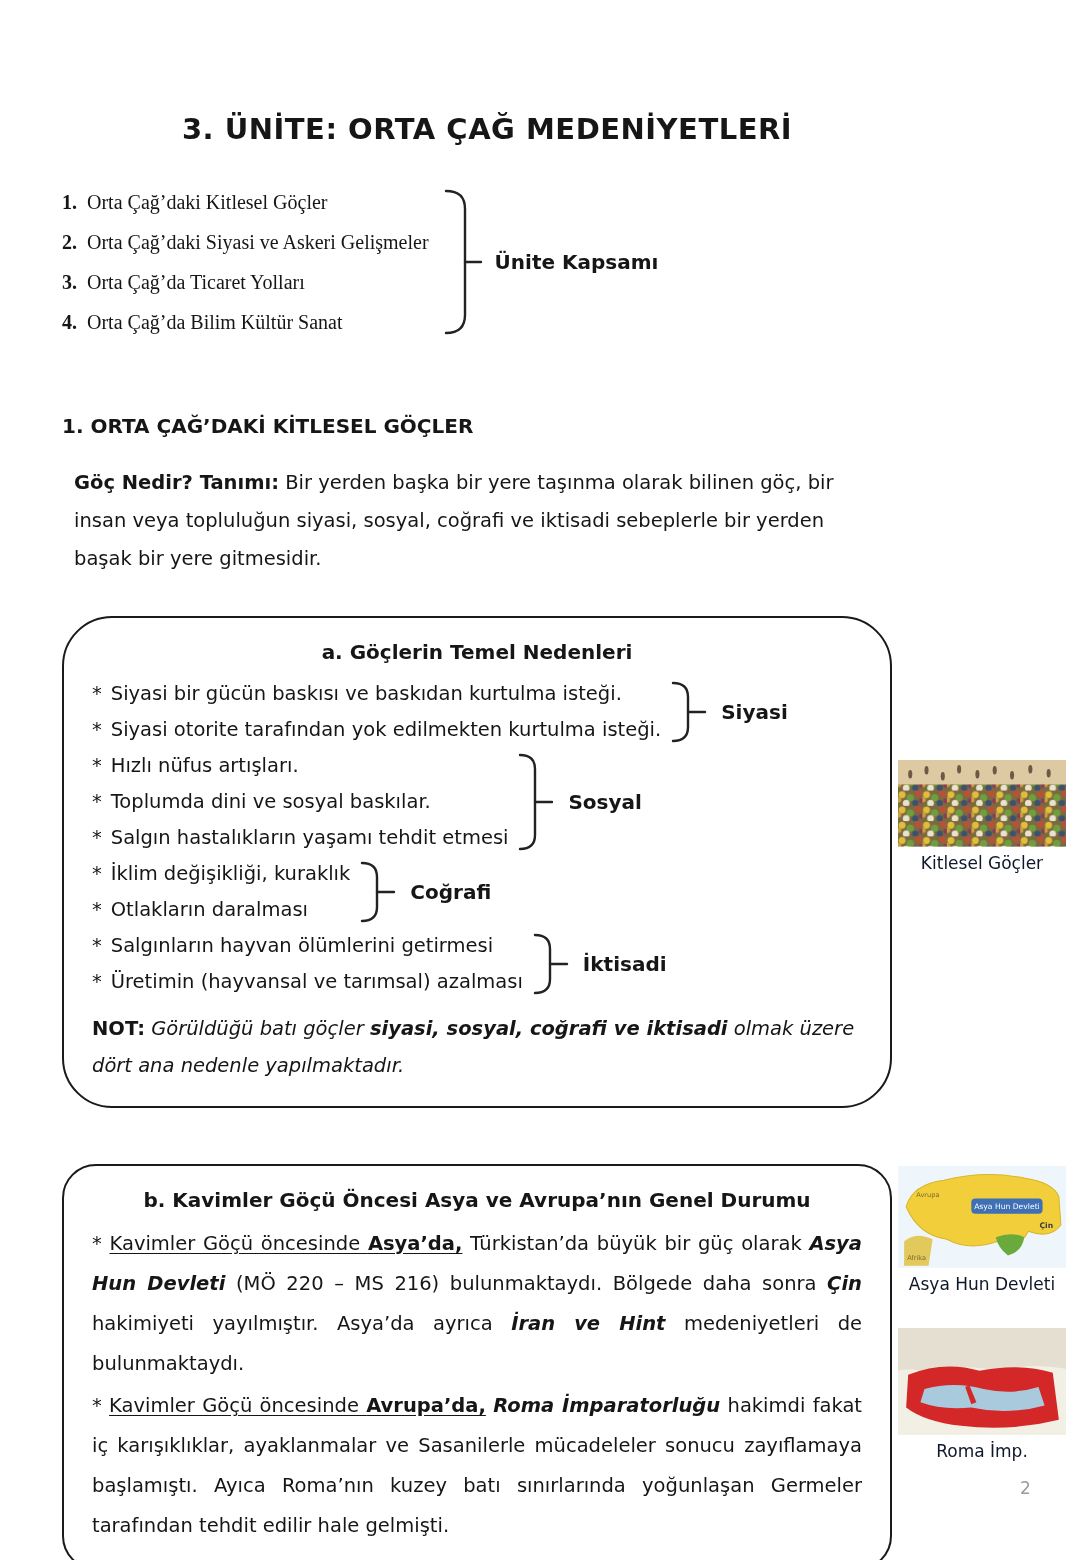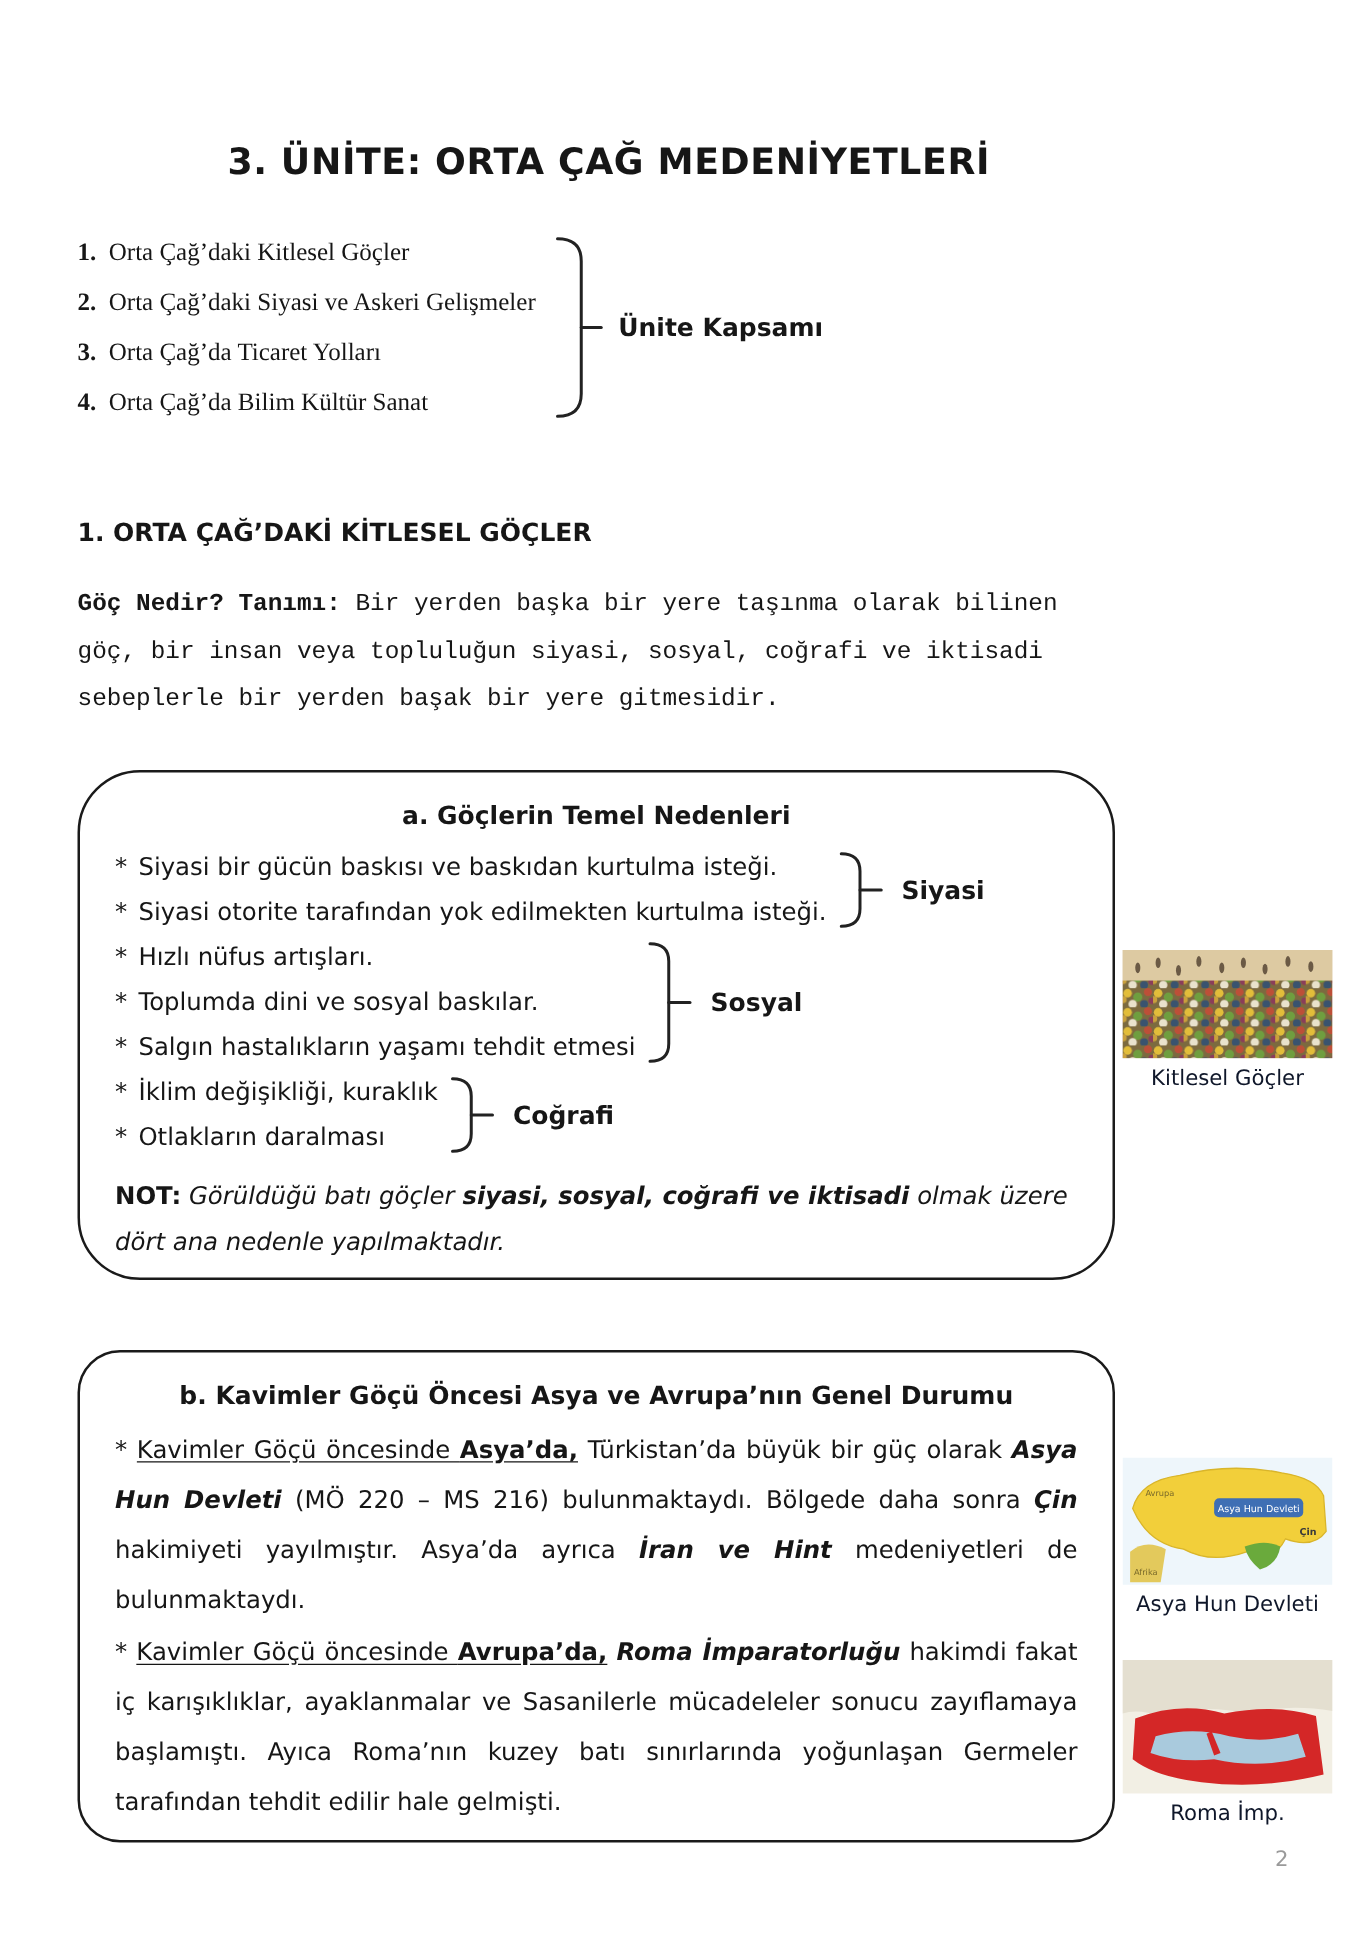--- a/index.html
+++ b/index.html
@@ -15,27 +15,27 @@
   .unit-row { display:flex; align-items:center; }
   .unit-item { font-size:20px; line-height:40px;font-family:Liberation Serif, serif; }
   .unit-item .num { font-weight:bold; margin-right:10px; }
   .brace { flex:none; }
   .brace path { fill:none; stroke:#222; stroke-width:2.4; stroke-linecap:round; }
   .unit-brace { margin-left:14px; }
   .unit-brace-label { font-weight:bold; font-size:20px; margin-left:12px; white-space:nowrap; }
 
   .section-heading { font-size:20px; font-weight:bold; margin:72px 0 26px; }
 
-  .definition { font-size:19.5px; line-height:38px; margin:0 0 38px;font-family:Liberation Mono, monospace; }
+  .definition { font-size:19.5px; line-height:38px; margin:0 12px 38px; }
   .b  { font-weight:bold; }
   .u  { text-decoration:underline; text-underline-offset:3px; }
   .bu { font-weight:bold; text-decoration:underline; text-underline-offset:3px; }
   .bi { font-weight:bold; font-style:italic; }
 
-  .box { border:2.3px solid #1a1a1a; padding:16px 28px 8px; background:#fff; }
+  .box { border:2.3px solid #1a1a1a; padding:16px 28px 20px; background:#fff; }
   .box-a { border-radius:50px; }
   .box-b { border-radius:34px; margin-top:56px; }
   .box-title { text-align:center; font-weight:bold; font-size:20px; margin:6px 0 12px; }
 
   .group { display:flex; align-items:center; }
   .bline { font-size:19.5px; line-height:36px; white-space:nowrap; }
   .star { margin-right:9px; }
   .gbrace { margin-left:10px; }
   .glabel { font-weight:bold; font-size:20px; margin-left:14px; white-space:nowrap; }
 
@@ -114,20 +114,31 @@
           <div class="bline"><span class="star">*</span><span>İklim değişikliği, kuraklık</span></div>
           <div class="bline"><span class="star">*</span><span>Otlakların daralması</span></div>
         </div>
         <svg class="brace gbrace" width="36" height="64" viewBox="0 0 36 64">
             <path d="M2,3 Q17,3 17,17 L17,47 Q17,61 2,61"></path>
             <path d="M17,32 H34"></path>
           </svg>
         <span class="glabel">Coğrafi</span>
       </div>
 
+      <div class="group">
+        <div>
+          <div class="bline"><span class="star">*</span><span>Salgınların hayvan ölümlerini getirmesi</span></div>
+          <div class="bline"><span class="star">*</span><span>Üretimin (hayvansal ve tarımsal) azalması</span></div>
+        </div>
+        <svg class="brace gbrace" width="36" height="64" viewBox="0 0 36 64">
+            <path d="M2,3 Q17,3 17,17 L17,47 Q17,61 2,61"></path>
+            <path d="M17,32 H34"></path>
+          </svg>
+        <span class="glabel">İktisadi</span>
+      </div>
 
       <p class="note"><span class="b">NOT:</span><span class="ni"> Görüldüğü batı göçler </span><span class="nbi">siyasi, sosyal, coğrafi ve iktisadi</span><span class="ni"> olmak üzere dört ana nedenle yapılmaktadır.</span></p>
     </div>
 
     <div class="box box-b">
       <div class="box-title">b. Kavimler Göçü Öncesi Asya ve Avrupa’nın Genel Durumu</div>
 
       <p class="bp"><span>* </span><span class="u">Kavimler Göçü öncesinde </span><span class="bu">Asya’da,</span><span> Türkistan’da büyük bir güç olarak </span><span class="bi">Asya Hun Devleti</span><span> (MÖ 220 – MS 216) bulunmaktaydı. Bölgede daha sonra </span><span class="bi">Çin</span><span> hakimiyeti yayılmıştır. Asya’da ayrıca </span><span class="bi">İran ve Hint</span><span> medeniyetleri de bulunmaktaydı.</span></p>
 
       <p class="bp"><span>* </span><span class="u">Kavimler Göçü öncesinde </span><span class="bu">Avrupa’da,</span><span> </span><span class="bi">Roma İmparatorluğu</span><span> hakimdi fakat iç karışıklıklar, ayaklanmalar ve Sasanilerle mücadeleler sonucu zayıflamaya başlamıştı. Ayıca Roma’nın kuzey batı sınırlarında yoğunlaşan Germeler tarafından tehdit edilir hale gelmişti.</span></p>

